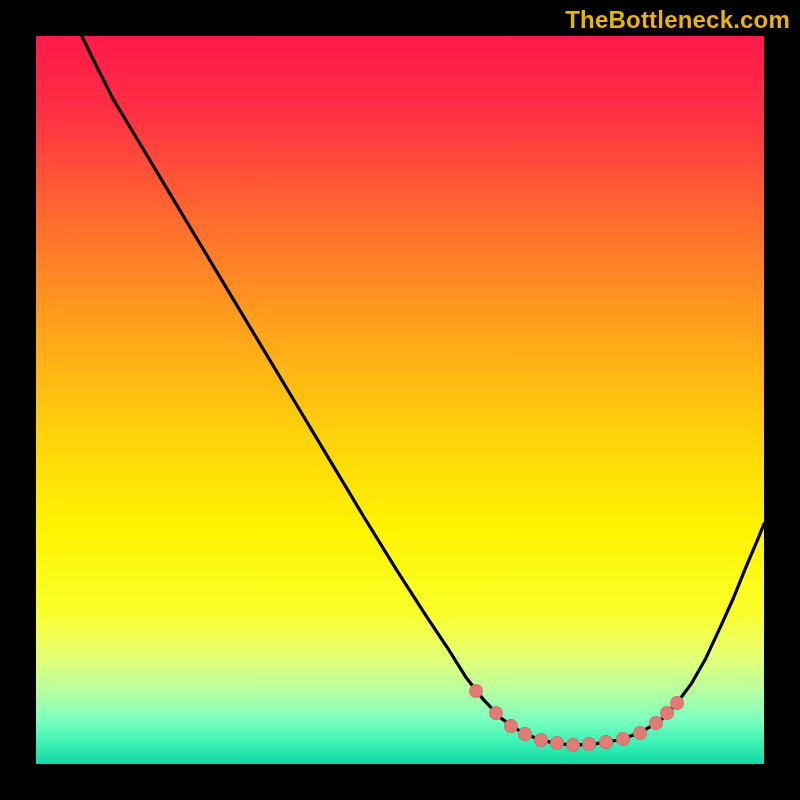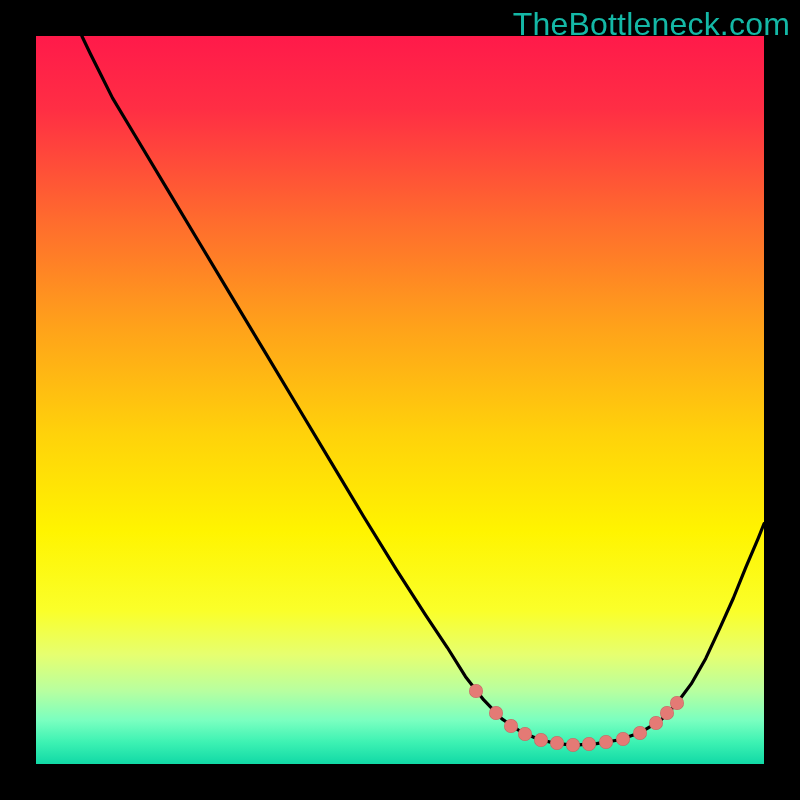--- a/index.html
+++ b/index.html
@@ -26,23 +26,23 @@
   .gradient {
     position: absolute;
     inset: 0;
   }
   .curve-svg {
     position: absolute;
     inset: 0;
   }
   .watermark {
     position: absolute;
-    color: #14b8a6;
-    font-size: 32px;
-    font-weight: 400;
+    color: #eab308;
+    font-size: 24px;
+    font-weight: 700;
     letter-spacing: 0.2px;
   }
   .dot {
     position: absolute;
     border-radius: 50%;
     width: 14px;
     height: 14px;
     background: #e47a75;
     transform: translate(-50%, -50%);
     box-shadow: inset 0 0 0 0.5px rgba(0,0,0,0.15);

